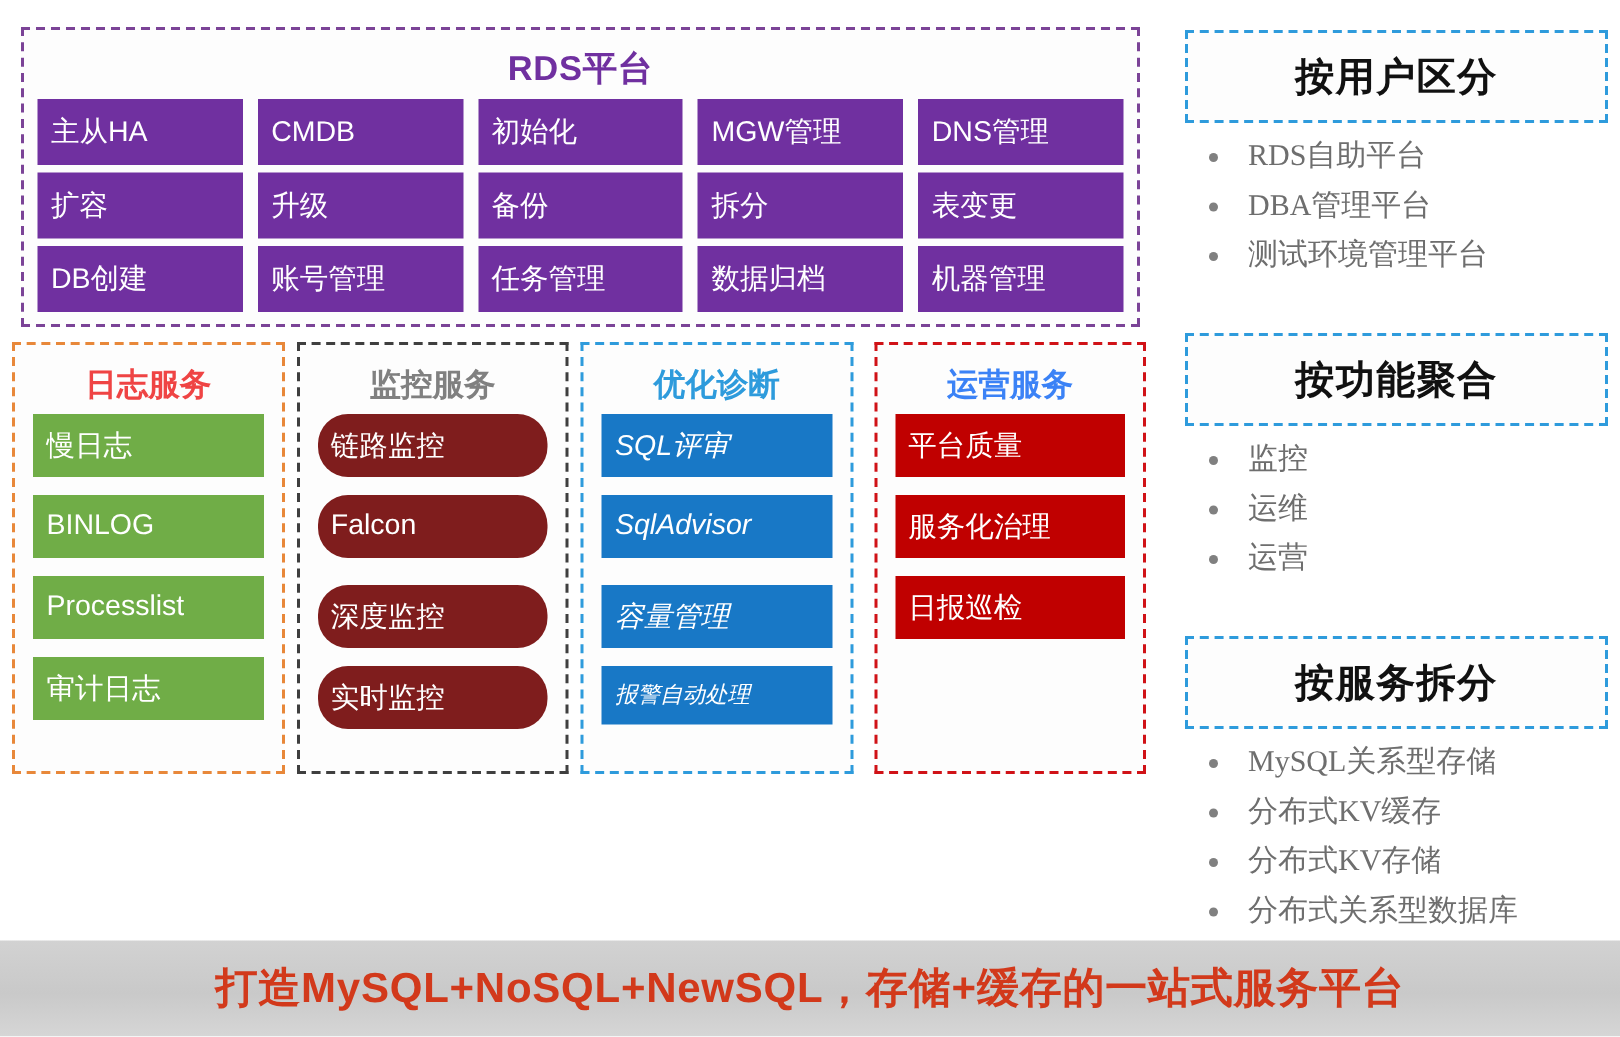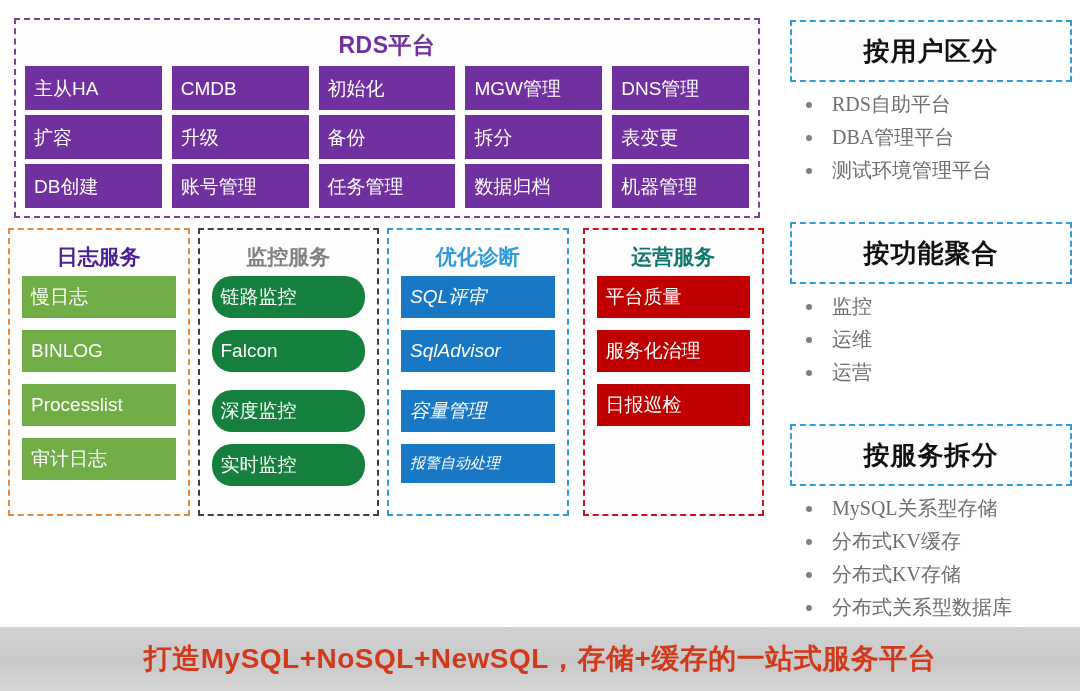--- a/index.html
+++ b/index.html
@@ -87,40 +87,40 @@
   .svc-box.ops   { border: 2px dashed #D01217; margin-left: 6px; }
 
   .svc-title {
     text-align: center;
     font-size: 21px;
     font-weight: bold;
     height: 38px;
     line-height: 38px;
     white-space: nowrap;
   }
-  .svc-title.log { color: #4c1d95; }
+  .svc-title.log { color: #ef4444; }
   .svc-title.mon { color: #808080; }
   .svc-title.opt { color: #2E9BDC; }
-  .svc-title.ops { color: #0f766e; }
+  .svc-title.ops { color: #3b82f6; }
 
   .svc-items { display: flex; flex-direction: column; gap: 12px; }
   .svc-item {
     height: 42px;
     display: flex;
     align-items: center;
     padding-left: 9px;
     box-sizing: border-box;
     color: #ffffff;
     font-size: 19px;
     white-space: nowrap;
     overflow: hidden;
   }
   .svc-item.small { font-size: 15px; height: 39px; }
   .bg-green { background: #70AD47; }
-  .bg-gray  { background: #15803d; border-radius: 20px; }
+  .bg-gray  { background: #7f1d1d; border-radius: 20px; }
   .bg-blue  { background: #1878C6; font-style: italic; }
   .bg-red   { background: #C00000; }
   .svc-item.spacer-above { margin-top: 6px; }
 
   
   #sidebar {
     position: absolute;
     left: 782px;
     top: 0;
     width: 298px;

